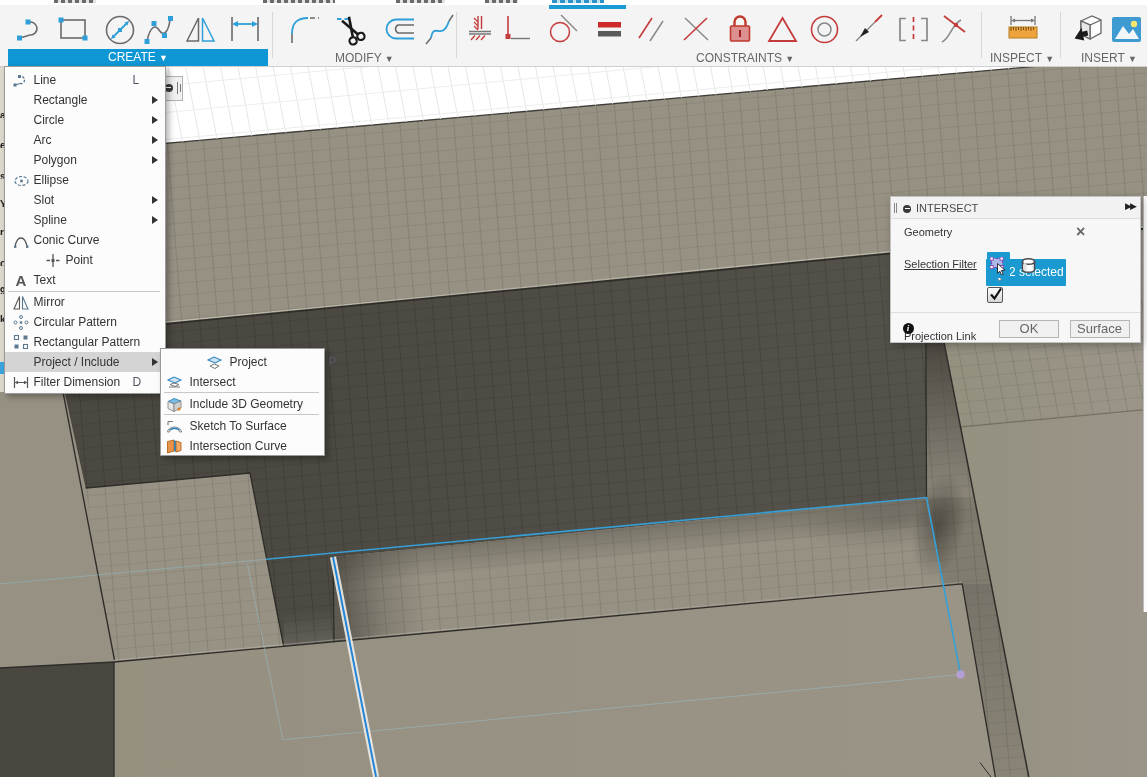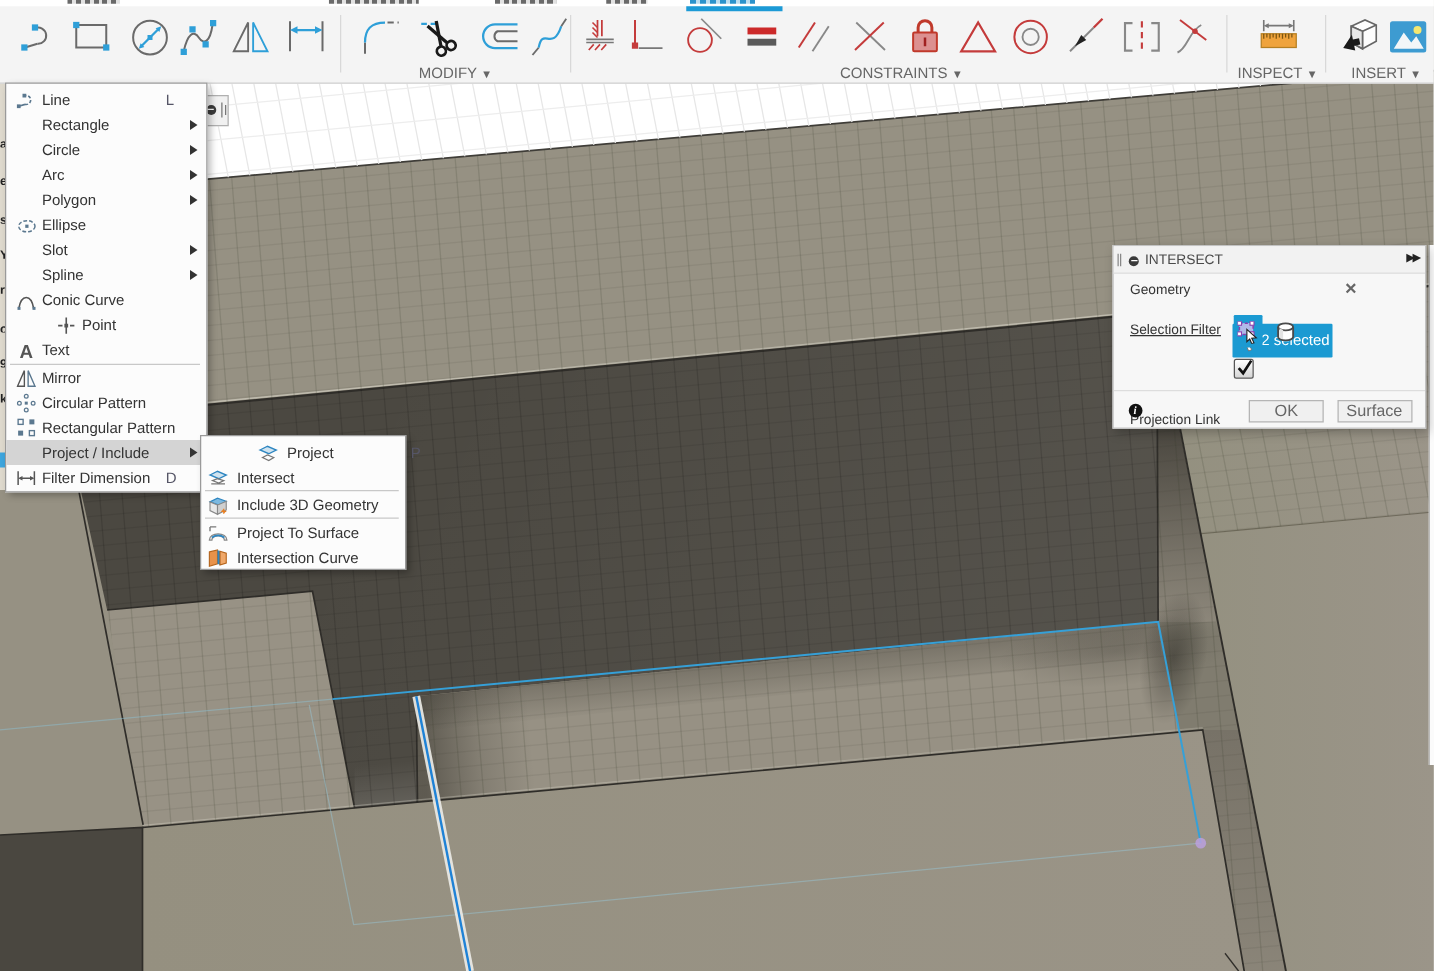--- a/index.html
+++ b/index.html
@@ -420,22 +420,23 @@
   <div class="abs" style="left:263px;top:0;width:72px;height:2.5px;background:repeating-linear-gradient(90deg,#6a6a6a 0 4px,rgba(110,110,110,0.2) 4px 7px);"></div>
   <div class="abs" style="left:396px;top:0;width:49px;height:2.5px;background:repeating-linear-gradient(90deg,#6a6a6a 0 4px,rgba(110,110,110,0.2) 4px 7px);"></div>
   <div class="abs" style="left:485px;top:0;width:33px;height:2.5px;background:repeating-linear-gradient(90deg,#6a6a6a 0 4px,rgba(110,110,110,0.2) 4px 7px);"></div>
   <div class="abs" style="left:552px;top:0;width:52px;height:2.5px;background:repeating-linear-gradient(90deg,#2c93cc 0 5px,rgba(44,147,204,0.3) 5px 8px);"></div>
   <div class="abs" style="left:549px;top:5px;width:77px;height:3.5px;background:#1c9ad6;"></div>
   <div class="sep" style="left:272px;"></div>
   <div class="sep" style="left:456px;"></div>
   <div class="sep" style="left:981px;"></div>
   <div class="sep" style="left:1060px;"></div>
 
+  <div class="abs" style="left:8px;top:49px;width:260px;height:17px;background:#0f96d4;color:#fff;font-size:12px;text-align:center;line-height:17px;">CREATE <span style="font-size:9px;">▼</span></div>
   <div class="lbl" style="left:335px;top:51px;">MODIFY <span style="font-size:9px;">▼</span></div>
-  <div class="lbl" style="left:672px;top:51px;">CONSTRAINTS <span style="font-size:9px;">▼</span></div>
+  <div class="lbl" style="left:696px;top:51px;">CONSTRAINTS <span style="font-size:9px;">▼</span></div>
   <div class="lbl" style="left:990px;top:51px;">INSPECT <span style="font-size:9px;">▼</span></div>
   <div class="lbl" style="left:1081px;top:51px;">INSERT <span style="font-size:9px;">▼</span></div>
   <div id="icons">
         <svg class="ic" style="left:14.0px;top:13px" width="34" height="34" viewBox="0 0 34 34">
           <path d="M6,25 L16,22" stroke="#6a6a6a" stroke-width="1.6" fill="none"></path>
 <path d="M16,22 A6.5,6.5 0 1 0 14,9.5" stroke="#6a6a6a" stroke-width="1.6" fill="none"></path>
 <rect x="3" y="22.5" width="5" height="5" fill="#2e9fd8"></rect>
           <rect x="11.5" y="6.5" width="5" height="5" fill="#2e9fd8"></rect>
         </svg>
         <svg class="ic" style="left:55.5px;top:13px" width="34" height="34" viewBox="0 0 34 34">
@@ -744,21 +745,21 @@
         </svg>
         <div class="mtext">Include 3D Geometry</div>
       </div>
       <div class="abs" style="left:3px;top:65.5px;width:155px;height:1px;background:#c8c8c8;"></div>
       <div class="mrow" style="top:67px;">
         <svg class="micon" style="left:5px;" width="17" height="17" viewBox="0 0 17 17">
           <path d="M2,3.5 L7,3.5 M2,3.5 L2,7" stroke="#777" stroke-width="1.1" fill="none"></path>
           <path d="M1.5,14 A7,5 0 0 1 15.5,14 L13.5,14 A5,3.4 0 0 0 3.5,14 Z" fill="#f2f2f2" stroke="#888" stroke-width="1"></path>
           <path d="M3.5,12 Q8.5,8.5 13.5,12" fill="none" stroke="#2e86c1" stroke-width="1.4"></path>
         </svg>
-        <div class="mtext">Project To Surface</div>
+        <div class="mtext">Sketch To Surface</div>
       </div>
       <div class="mrow" style="top:87px;">
         <svg class="micon" style="left:5px;" width="17" height="17" viewBox="0 0 17 17">
           <path d="M1.5,3.5 L8,2 L8,13 L1.5,15 Z" fill="#e8924a" stroke="#b5651d" stroke-width="0.9"></path>
           <path d="M8,2 L10,3 L10,14 L8,13 Z" fill="#2e86c1"></path>
           <path d="M10,3 L15,4.5 L15,12.5 L10,14 Z" fill="#f0a869" stroke="#b5651d" stroke-width="0.9"></path>
         </svg>
         <div class="mtext">Intersection Curve</div>
       </div>
     </div>

